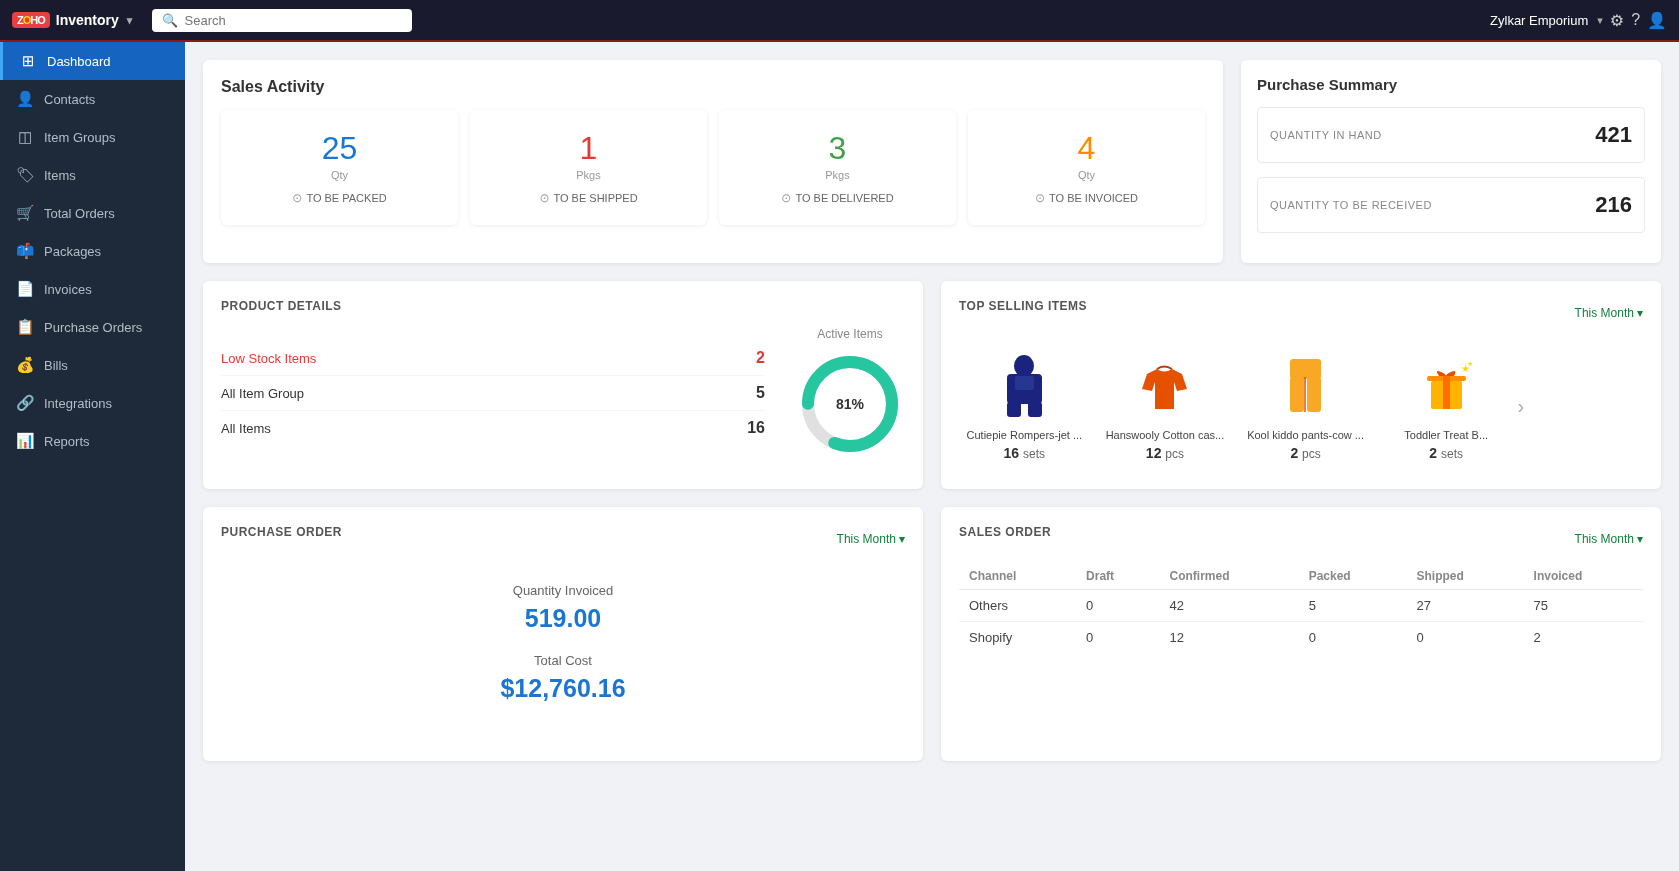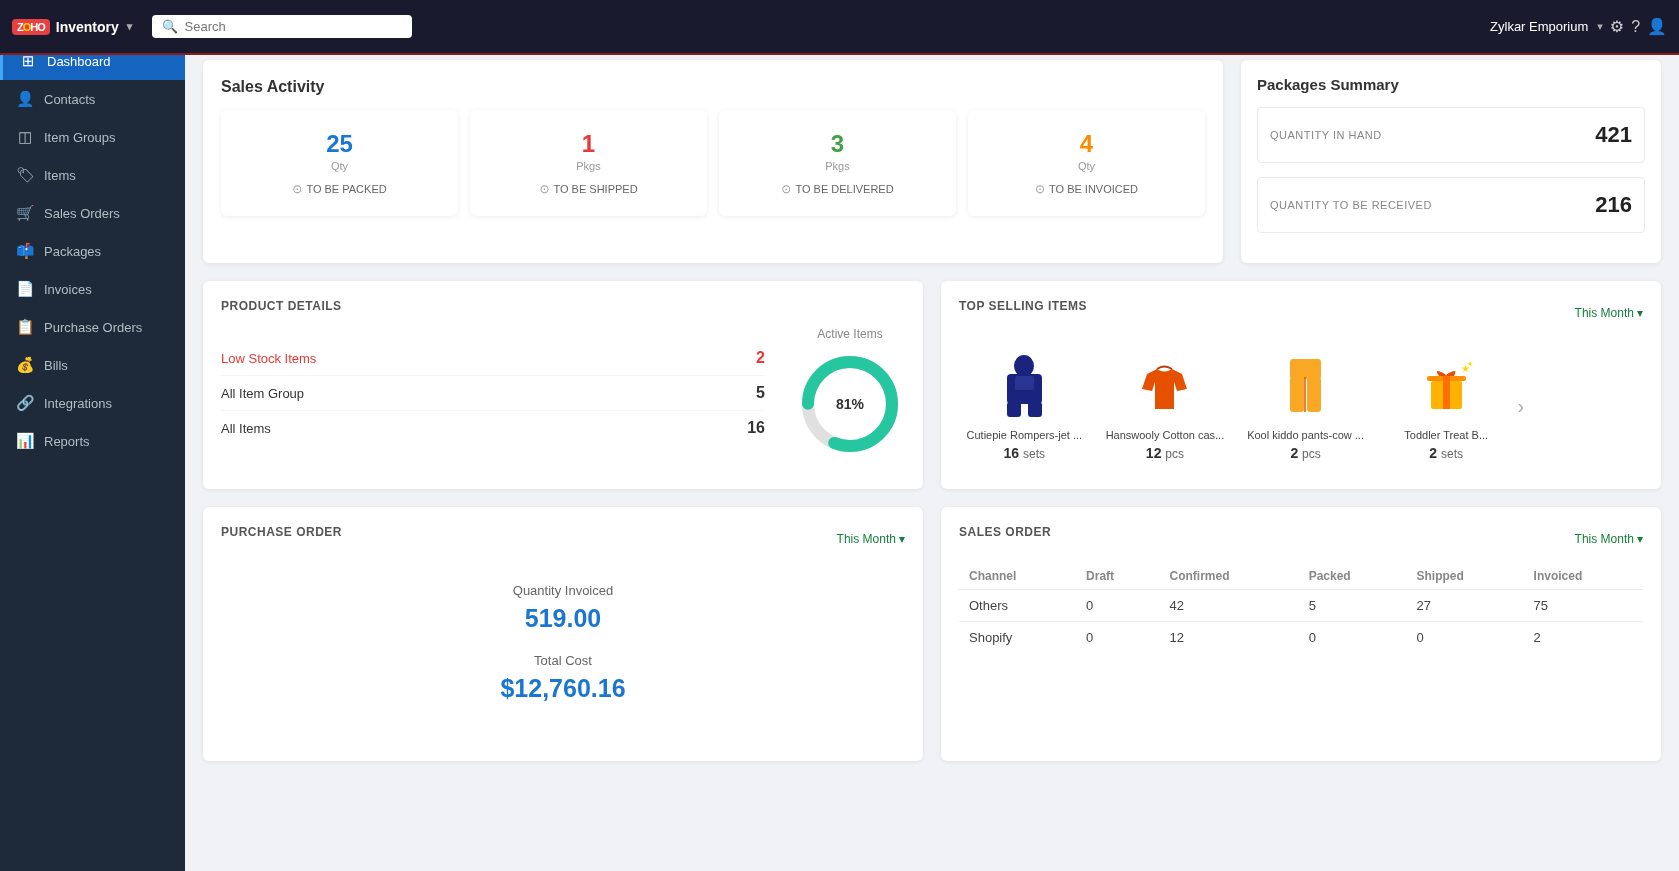--- a/index.html
+++ b/index.html
@@ -1,20 +1,20 @@
 <!DOCTYPE html>
 <html><head>
   <meta charset="utf-8">
   <style>
     * { box-sizing: border-box; margin: 0; padding: 0; }
     body { font-family: 'Segoe UI', Arial, sans-serif; background: #f0f2f5; color: #333; font-size: 13px; }
 
     
     .topbar {
-      display: flex; align-items: center; background: #1a1a2e; height: 55px;
+      display: flex; align-items: center; background: #1a1a2e; height: 42px;
       padding: 0 12px; gap: 12px; position: fixed; top: 0; left: 0; right: 0; z-index: 100;
       border-bottom: 2px solid #8b1a1a;
     }
     .topbar-logo { display: flex; align-items: center; gap: 6px; color: #fff; font-weight: bold; font-size: 14px; }
     .logo-box { background: #e84040; color: #fff; border-radius: 4px; padding: 2px 5px; font-size: 11px; font-weight: 900; letter-spacing: -1px; }
     .logo-box span.o { color: #ffd700; }
     .topbar-app { color: #fff; font-size: 14px; font-weight: 600; }
     .topbar-app-arrow { color: #aaa; margin-left: 2px; font-size: 11px; }
     .topbar-search {
       display: flex; align-items: center; background: #fff; border-radius: 4px;
@@ -47,21 +47,21 @@
     
     .section-title { font-size: 16px; font-weight: 600; color: #333; margin-bottom: 14px; }
     .sales-activity-cards {
       display: grid; grid-template-columns: repeat(4, 1fr); gap: 12px;
       grid-column: 1;
     }
     .activity-card {
       background: #fff; border-radius: 6px; padding: 20px 16px; text-align: center;
       box-shadow: 0 1px 4px rgba(0,0,0,0.08);
     }
-    .activity-card .big-number { font-size: 24px; font-weight: 700; }
+    .activity-card .big-number { font-size: 32px; font-weight: 400; }
     .activity-card .label-qty { font-size: 11px; color: #999; margin-top: 2px; }
     .activity-card .status { font-size: 11px; color: #666; margin-top: 10px; display: flex; align-items: center; justify-content: center; gap: 4px; }
     .status-icon { color: #9e9e9e; font-size: 12px; }
 
     .color-blue { color: #1976d2; }
     .color-red { color: #e53935; }
     .color-green { color: #43a047; }
     .color-orange { color: #fb8c00; }
 
     
@@ -173,21 +173,21 @@
   <div class="sidebar-item">
     <span class="icon">◫</span>
     <span>Item Groups</span>
   </div>
   <div class="sidebar-item">
     <span class="icon">🏷</span>
     <span>Items</span>
   </div>
   <div class="sidebar-item">
     <span class="icon">🛒</span>
-    <span>Sales Orders</span>
+    <span>Total Orders</span>
   </div>
   <div class="sidebar-item">
     <span class="icon">📫</span>
     <span>Packages</span>
   </div>
   <div class="sidebar-item">
     <span class="icon">📄</span>
     <span>Invoices</span>
   </div>
   <div class="sidebar-item">
@@ -249,21 +249,21 @@
           <div class="status">
             <span class="status-icon">⊙</span>
             TO BE INVOICED
           </div>
         </div>
 
       </div>
     </div>
 
     <div class="inventory-summary">
-      <div class="inv-sum-title">Packages Summary</div>
+      <div class="inv-sum-title">Purchase Summary</div>
       <div class="inv-sum-row">
         <span class="inv-label">QUANTITY IN HAND</span>
         <span class="inv-value">421</span>
       </div>
       <div class="inv-sum-row">
         <span class="inv-label">QUANTITY TO BE RECEIVED</span>
         <span class="inv-value">216</span>
       </div>
     </div>
 

